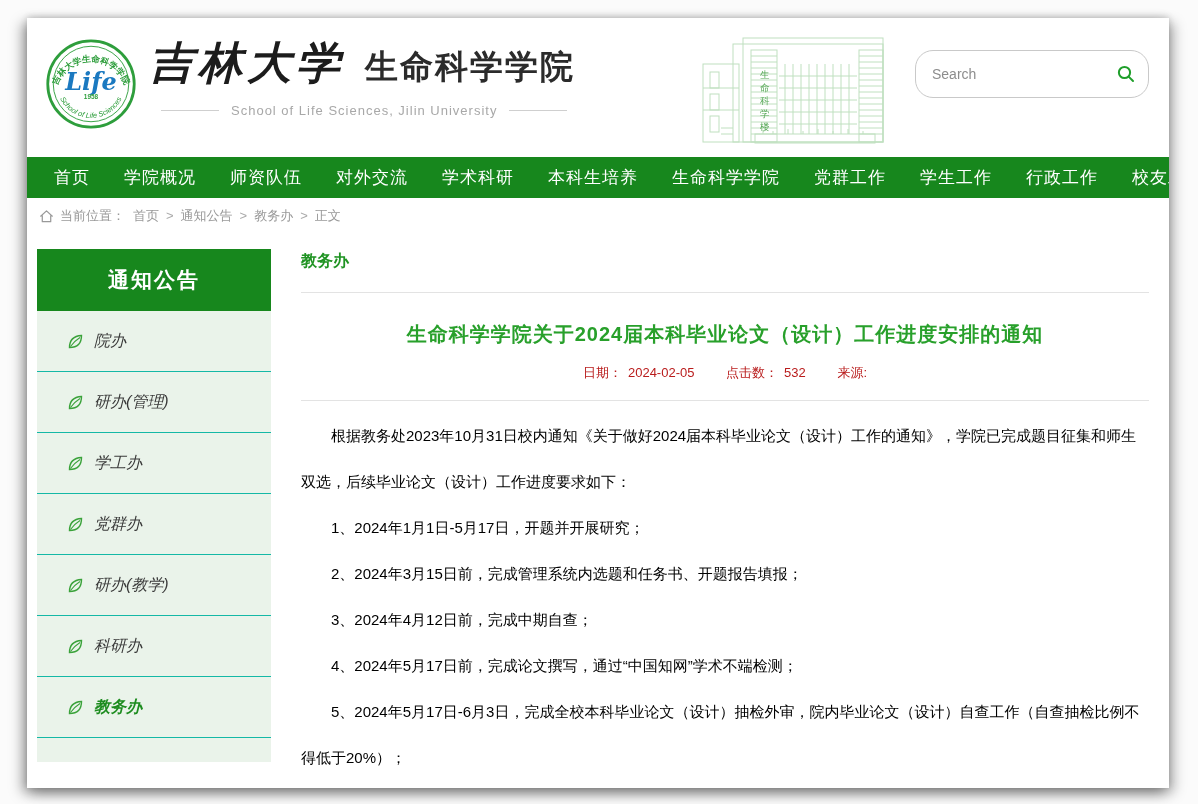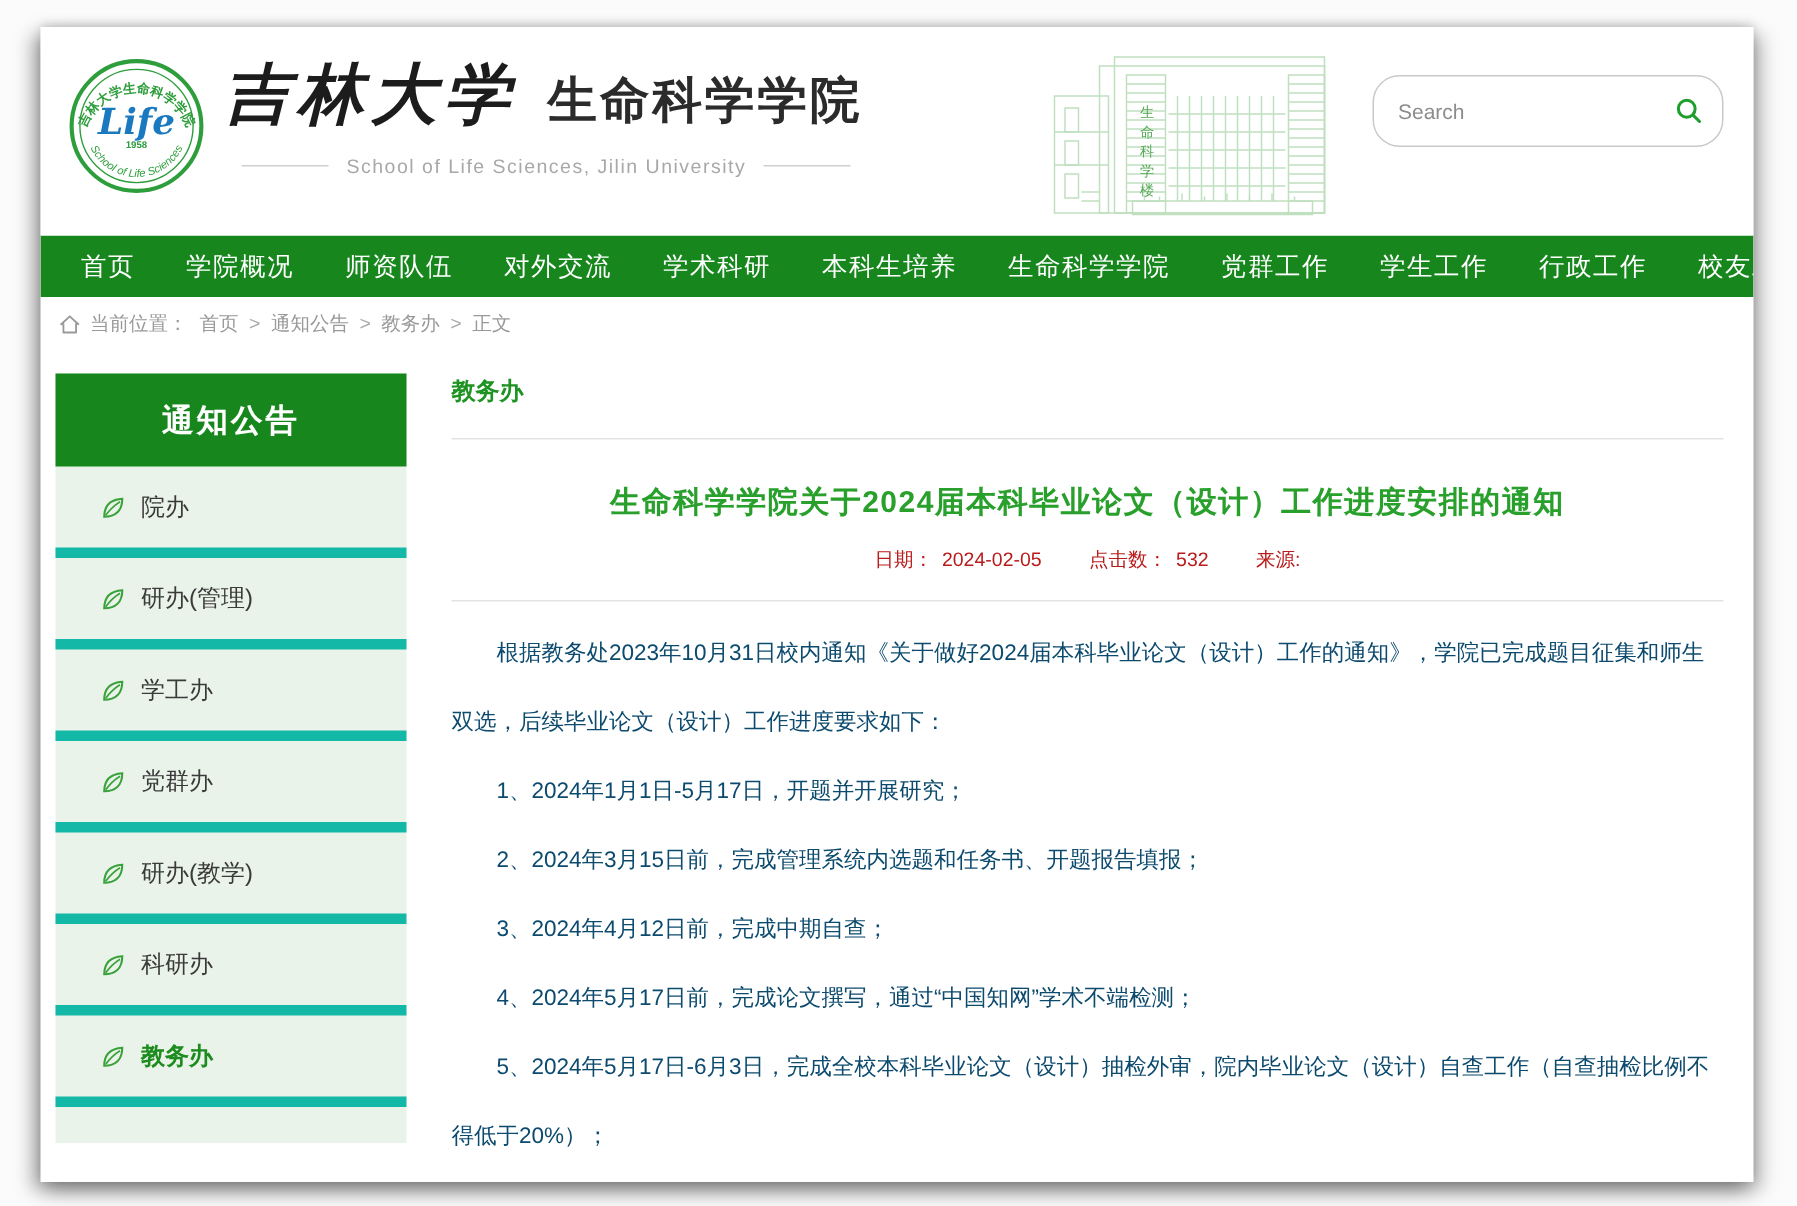--- a/index.html
+++ b/index.html
@@ -82,40 +82,40 @@
   .layout { display: flex; padding: 16px 14px 0 10px; }
   .sidebar { width: 234px; flex: none; background: #eaf3ea; height: 513px; }
   .sidebar-title {
     height: 62px; background: #17871d; color: #fff;
     font-size: 21px; font-weight: bold; letter-spacing: 2px;
     display: flex; align-items: center; justify-content: center;
   }
   .side-item {
     height: 61px; display: flex; align-items: center;
     padding-left: 30px; gap: 10px;
-    border-bottom: 7px solid #14b8a6;
-    font-size: 16px; color: #3a3a3a; cursor: pointer;
+    border-bottom: 1px solid #14b8a6;
+    font-size: 16px; color: #3a3a3a; cursor: pointer; font-style: italic;
   }
   .side-item.active { color: #1d8c1f; font-weight: bold; }
 
   .content { flex: 1; margin-left: 30px; padding-right: 6px; }
   .section-title { font-size: 16px; font-weight: bold; color: #1f9322; margin-top: 2px; }
   .content hr { border: none; border-top: 1px solid #e3e3e3; }
   .hr-top { margin-top: 20px; }
   .article-title {
     margin-top: 28px; text-align: center;
     font-size: 20px; font-weight: bold; color: #28a02b; letter-spacing: 1px;
   }
   .meta { margin-top: 16px; text-align: center; font-size: 13px; color: #b91c1c; }
   .meta .meta-group { margin: 0 14px; }
   .meta .meta-val { margin-left: 6px; }
   .hr-meta { margin-top: 18px; }
   .article-body { padding-top: 12px; }
   .article-body p {
-    font-size: 15px; color: #0c4a6e;
+    font-size: 15px; color: #000000;
     line-height: 46px; text-indent: 2em; margin: 0;
   }
 </style>
 </head>
 <body>
 
 <div class="page-card">
 
   <header class="site-header">
 

